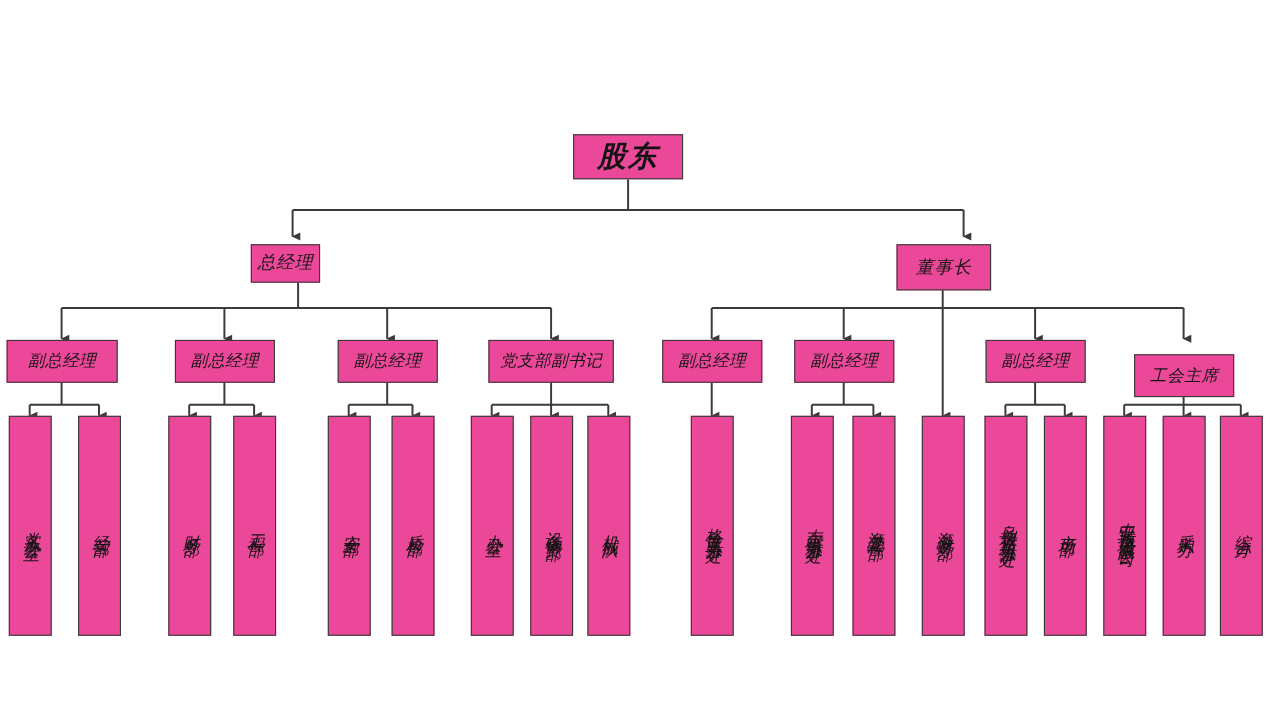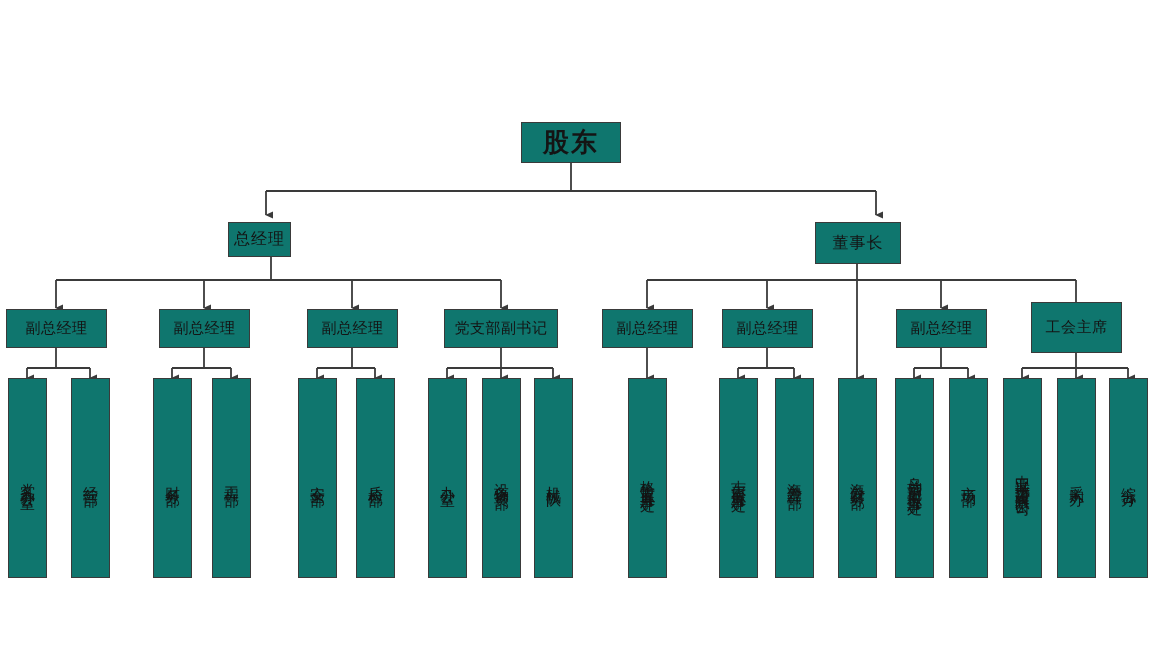--- a/index.html
+++ b/index.html
@@ -23,27 +23,28 @@
     left: 0;
     top: 0;
     width: 1162px;
     height: 659px;
     pointer-events: none;
   }
   .node {
     position: absolute;
     box-sizing: border-box;
     border: 1.6px solid #3a3a3a;
-    background: #0f766e;
+    background: #ec4899;
     display: flex;
     align-items: center;
     justify-content: center;
     text-align: center;
     color: #141414;
     z-index: 2;
+    font-style: italic;
   }
   .node.root {
     font-size: 26px;
     font-weight: bold;
     letter-spacing: 2px;
   }
   .node.lvl2 {
     font-size: 16px;
     letter-spacing: 1px;
   }
@@ -163,21 +164,21 @@
   </div>
   <div class="node lvl3" style="left:602px; top:309px; width:91px; height:39px;">
     <span class="htext">副总经理</span>
   </div>
   <div class="node lvl3" style="left:722px; top:309px; width:91px; height:39px;">
     <span class="htext">副总经理</span>
   </div>
   <div class="node lvl3" style="left:896px; top:309px; width:91px; height:39px;">
     <span class="htext">副总经理</span>
   </div>
-  <div class="node lvl3" style="left:1031px; top:302px; width:91px; height:51px;">
+  <div class="node lvl3" style="left:1031px; top:322px; width:91px; height:39px;">
     <span class="htext">工会主席</span>
   </div>
 
   <div class="node leaf" style="left:8px; top:378px; width:39px; height:200px;">
     <span class="vtext">党务办公室</span>
   </div>
   <div class="node leaf" style="left:71px; top:378px; width:39px; height:200px;">
     <span class="vtext">经营部</span>
   </div>
   <div class="node leaf" style="left:153px; top:378px; width:39px; height:200px;">

